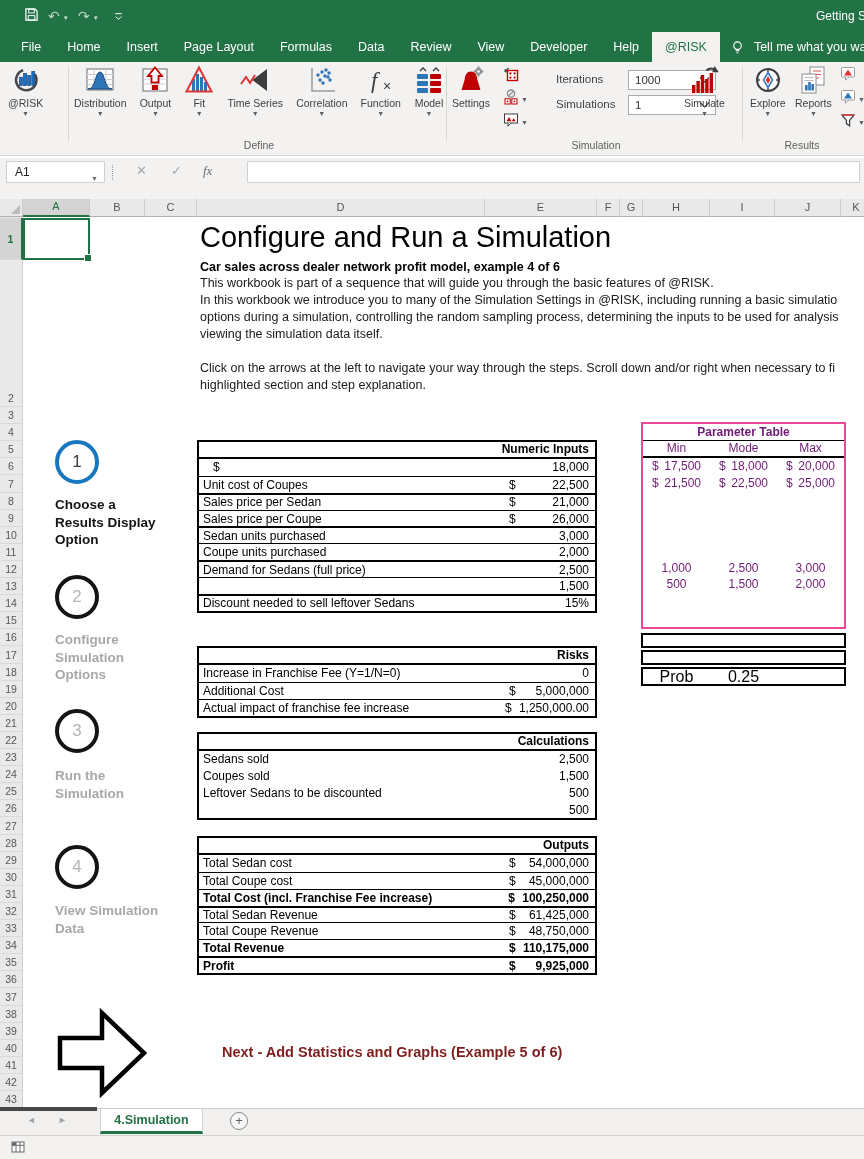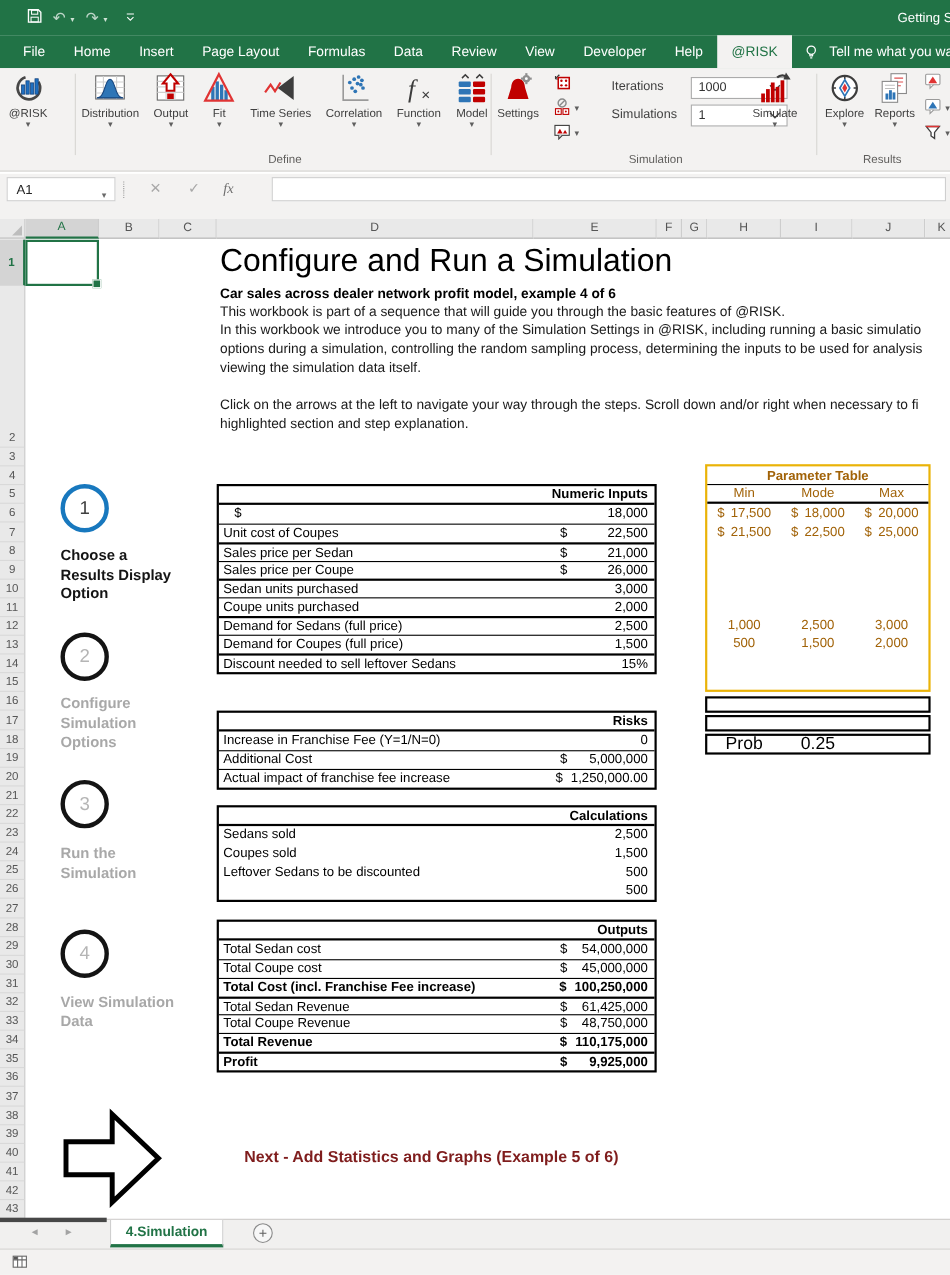--- a/index.html
+++ b/index.html
@@ -56,29 +56,29 @@
   #sheet-title{position:absolute;left:200px;top:221px;font-size:29px;color:#000;white-space:nowrap;}
   #sheet-subtitle{position:absolute;left:200px;top:260px;font-size:12.5px;font-weight:bold;color:#000;white-space:nowrap;}
   #intro-paras{position:absolute;left:200px;top:275px;font-size:12.5px;color:#1a1a1a;}
   #intro-paras .pline{height:17px;line-height:17px;white-space:nowrap;}
   .stepcircle{position:absolute;left:55px;width:36px;height:36px;border-radius:50%;border:4.5px solid #141414;background:#fff;display:flex;align-items:center;justify-content:center;font-size:17px;color:#b5b5b5;}
   .stepcircle.active{border-color:#1878be;color:#3f3f3f;}
   .steplabel{position:absolute;left:55px;width:142px;font-size:13.5px;font-weight:bold;line-height:17.5px;color:#a8a8a8;}
   .steplabel.active{color:#141414;}
   
   .xtable{position:absolute;background:#fff;border:2px solid #000;box-sizing:border-box;font-size:12px;color:#000;}
-  .trow{display:flex;height:16.9px;box-sizing:border-box;}
+  .trow{display:flex;height:16.9px;box-sizing:border-box;align-items:center;}
   .trow.head{font-weight:bold;border-bottom:2px solid #000;justify-content:flex-end;padding-right:6px;}
   .trow.thin{border-top:1px solid #000;}
   .trow.thick{border-top:2px solid #000;}
   .trow.bold{font-weight:bold;}
   .t-label{width:292px;padding-left:4px;white-space:nowrap;overflow:hidden;}
   .t-cur{width:28px;padding-left:14px;box-sizing:border-box;}
   .t-val{flex:1;text-align:right;padding-right:6px;white-space:nowrap;}
-  .ptable{position:absolute;background:#fff;border:2px solid #eab308;box-sizing:border-box;font-size:12px;color:#a16207;}
+  .ptable{position:absolute;background:#fff;border:2px solid #ec4899;box-sizing:border-box;font-size:12px;color:#701a75;}
   .prow{display:flex;height:16.9px;box-sizing:border-box;align-items:center;}
   .prow.title{font-weight:bold;justify-content:center;border-bottom:1px solid #000;}
   .prow.phead{border-bottom:2px solid #000;}
   .pc{flex:1;text-align:center;white-space:nowrap;}
   .pcur{flex:1;display:flex;justify-content:space-between;padding:0 9px;box-sizing:border-box;white-space:nowrap;}
   .pbox{position:absolute;background:#fff;border:2px solid #000;box-sizing:border-box;}
   #next-text{position:absolute;left:222px;top:1044px;font-size:14.5px;font-weight:bold;color:#7f1d1d;white-space:nowrap;}
   #next-arrow{position:absolute;left:56px;top:1007px;}
   
   #panebar{position:absolute;left:0;top:1107px;width:97px;height:4px;background:#474747;}
@@ -533,21 +533,20 @@
         <span class="t-label">Coupe units purchased</span>
         <span class="t-cur"></span>
         <span class="t-val">2,000</span>
       </div>
       <div class="trow thick">
         <span class="t-label">Demand for Sedans (full price)</span>
         <span class="t-cur"></span>
         <span class="t-val">2,500</span>
       </div>
       <div class="trow thin">
-        <span class="t-label">Demand for Coupes (full price)</span>
         <span class="t-cur"></span>
         <span class="t-val">1,500</span>
       </div>
       <div class="trow thick">
         <span class="t-label">Discount needed to sell leftover Sedans</span>
         <span class="t-cur"></span>
         <span class="t-val">15%</span>
       </div>
     </div>
   <div class="xtable" id="tbl-risks" style="left:197px;top:646px;width:400px;">

